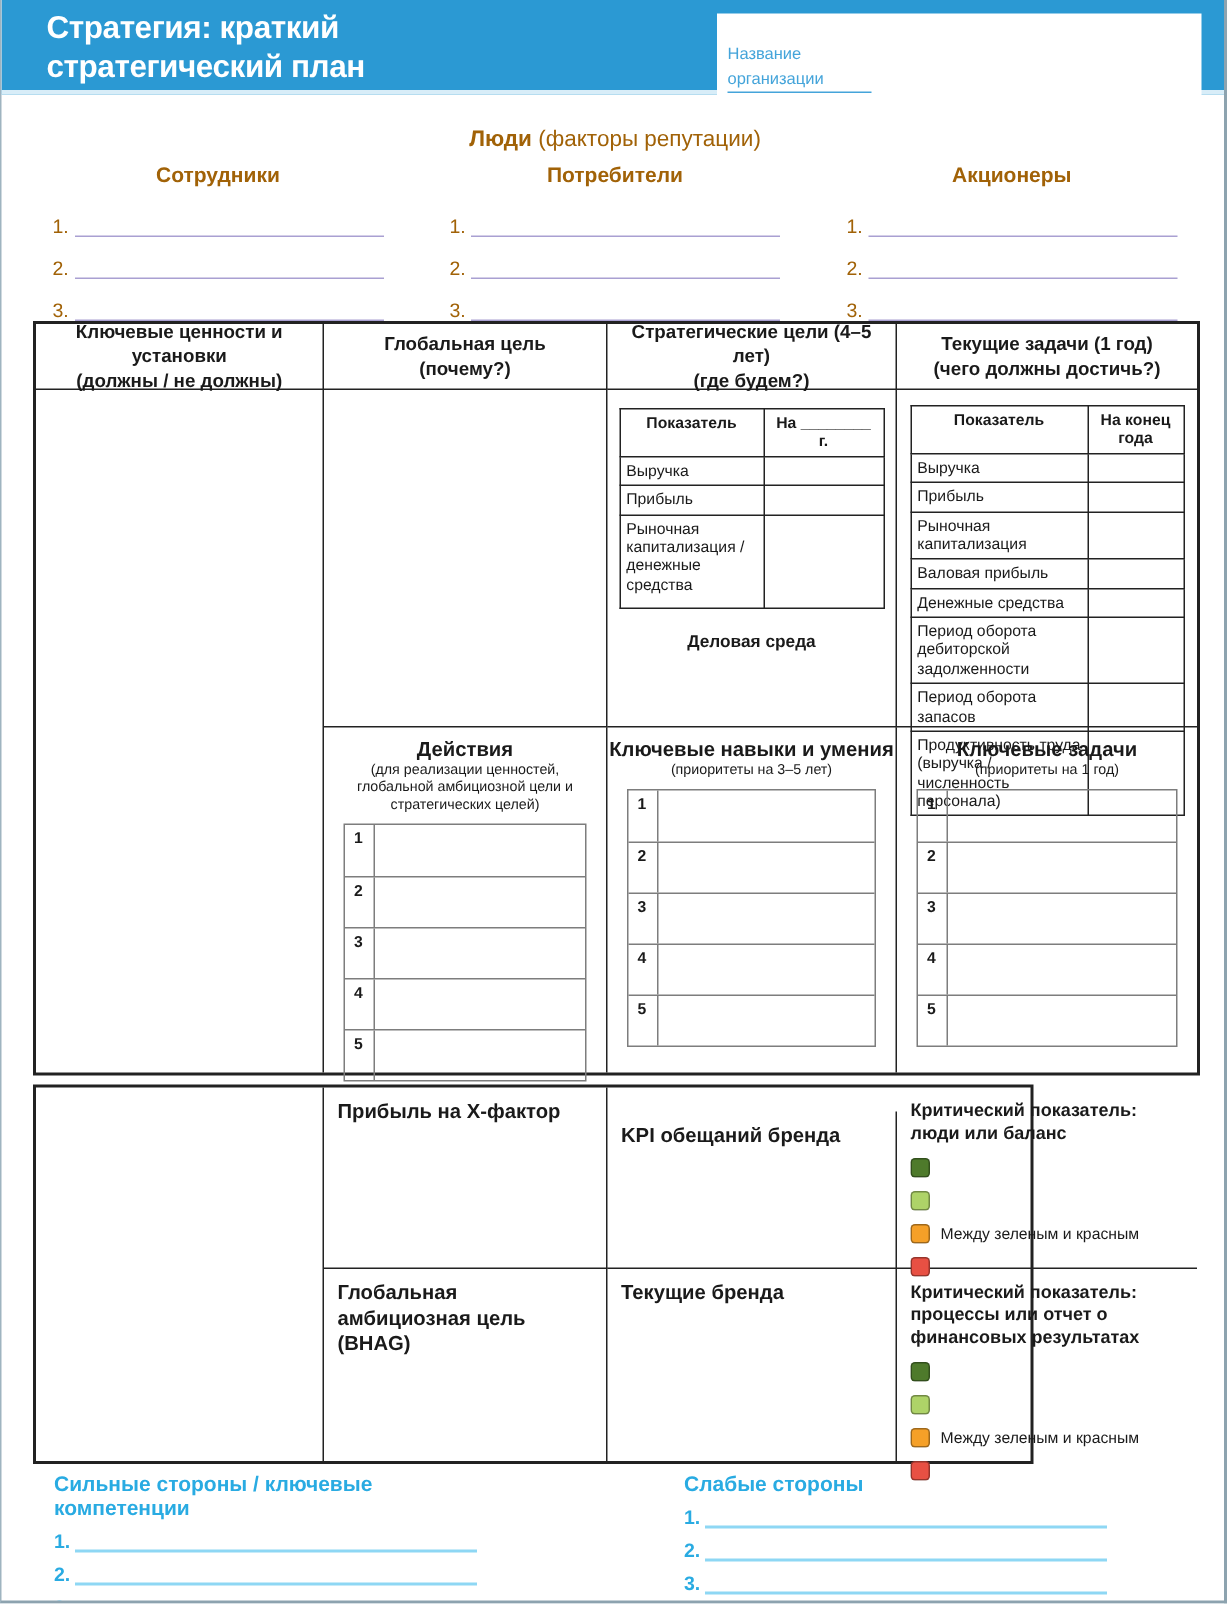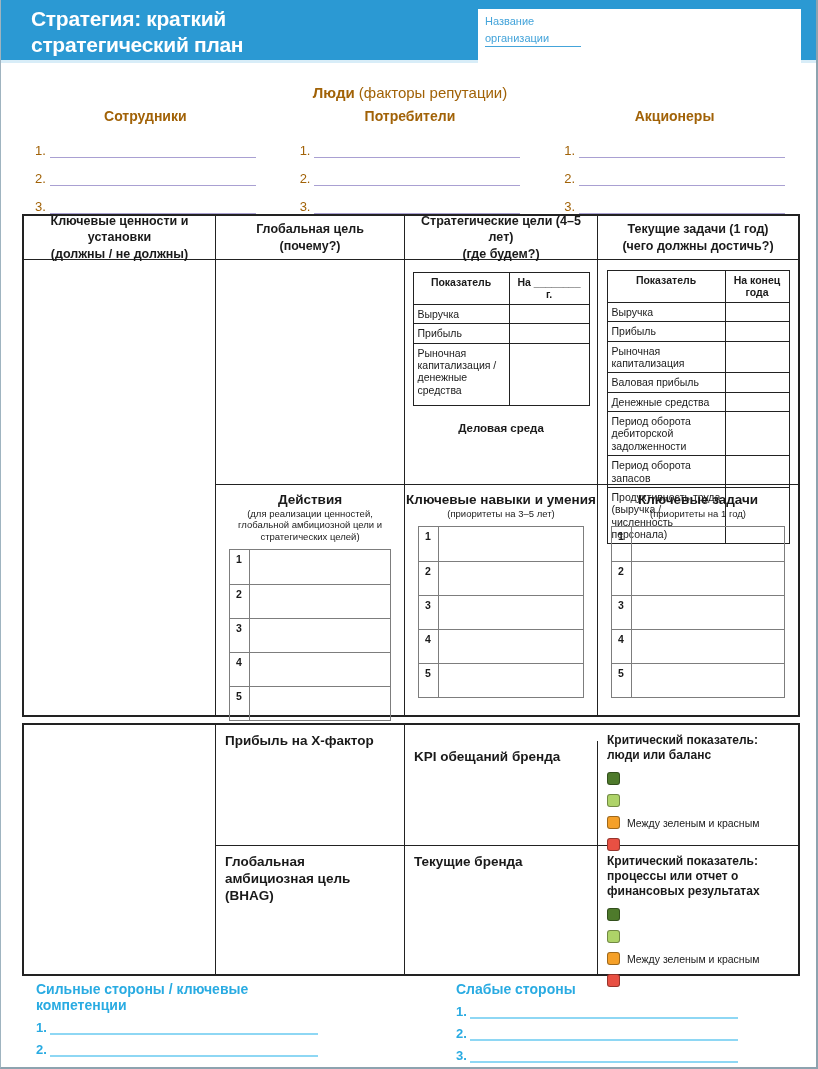--- a/index.html
+++ b/index.html
@@ -9,37 +9,37 @@
     position:relative; width:818px; height:1069px; background:#fff;
     border-left:1px solid #9fb4c0; border-right:2px solid #8da3af;
     border-bottom:2px solid #8da3af; overflow:hidden;
   }
   
   .header { position:absolute; top:0; left:0; width:818px; height:63px;
     background:#2b99d3; border-bottom:3px solid #d8edf8; }
   .title { position:absolute; left:30px; top:6px; color:#fff; font-weight:bold;
     font-size:21px; line-height:1.22; letter-spacing:-0.3px; }
   .orgbox { position:absolute; left:477px; top:9px; width:323px; height:56px;
-    background:#fff; padding:4px 7px; font-size:11px; color:#44a4da; line-height:1.5; }
+    background:#fff; padding:19px 7px; font-size:11px; color:#44a4da; line-height:1.5; }
   .orgbox .u { display:inline-block; min-width:96px; border-bottom:1px solid #44a4da; }
   
   .people { position:absolute; top:84px; left:12px; width:794px; color:#a16207; }
   .people-heading { text-align:center; font-size:15px; }
   .people-heading b { font-weight:bold; }
   .people-cols { display:flex; margin-top:7px; }
   .pcol { width:33.33%; padding:0 22px; }
   .pcol-h { text-align:center; font-weight:bold; font-size:14px; margin-bottom:6px; }
   .prow { display:flex; align-items:flex-end; height:28px; }
   .prow .n { font-size:13px; margin-right:4px; }
   .prow .line { flex:1; border-bottom:1px solid #a9a0d2; height:16px; }
   
   .t1 { position:absolute; left:21px; top:214px; width:778px; height:503px;
     display:grid; grid-template-columns:192px 189px 193px 200px;
     grid-template-rows:44px 225px 230px; border:2px solid #222; }
-  .t2 { position:absolute; left:21px; top:723px; width:778px; height:253px;
+  .t2 { position:absolute; left:21px; top:723px; width:667px; height:253px;
     display:grid; grid-template-columns:192px 189px 193px 200px;
     grid-template-rows:121px 128px; border:2px solid #222; }
   .br { border-right:1px solid #222; }
   .bb { border-bottom:1px solid #222; }
   .hcell { display:flex; flex-direction:column; justify-content:center; text-align:center;
     font-weight:bold; font-size:12.5px; line-height:1.3; padding:2px 6px; }
   .span2 { grid-row:2 / 4; }
   .span2b { grid-row:1 / 3; }
   
   table.ind { border-collapse:collapse; margin:12px auto 0; }

